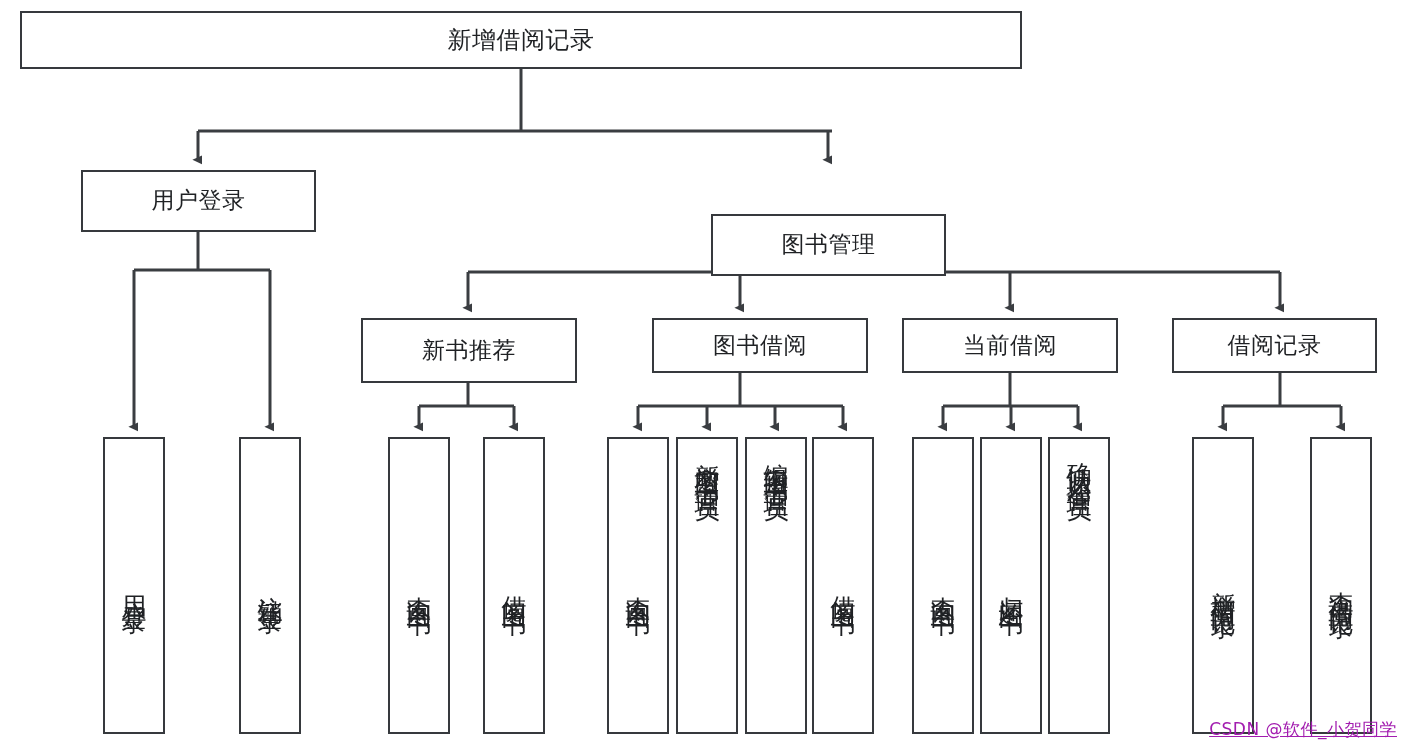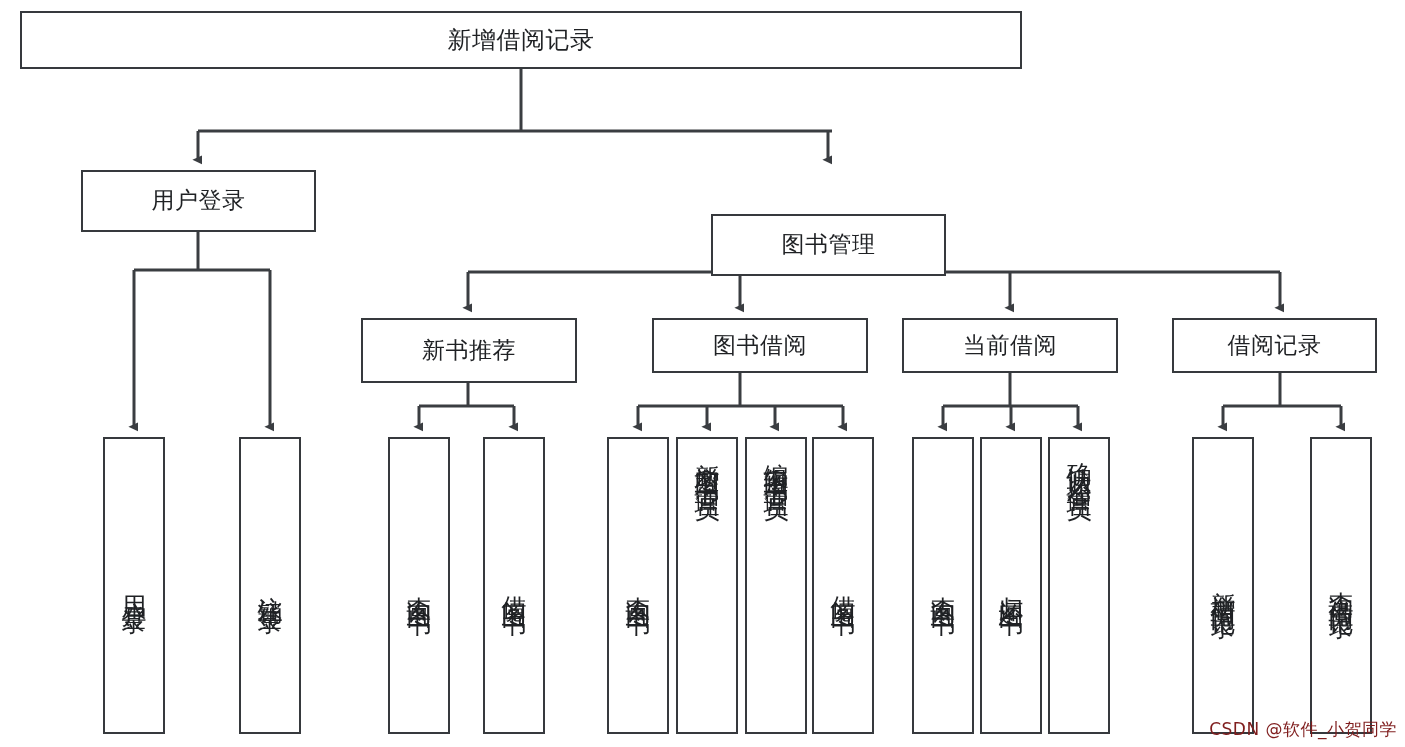--- a/index.html
+++ b/index.html
@@ -71,24 +71,25 @@
   }
   .node-v.mid-text {
     align-items: center;
     padding-top: 0;
   }
   #watermark {
     position: absolute;
     right: 8px;
     bottom: 6px;
     font-size: 17px;
-    color: #7f1d1d;
+    color: #a21caf;
     white-space: nowrap;
     z-index: 3;
     letter-spacing: 0.5px;
+    text-decoration: underline;
   }
 </style>
 </head>
 <body>
 
 <div id="diagram-root">
 
   <svg id="edge-layer" viewBox="0 0 1405 747" width="1405" height="747">
     <defs>
       <marker id="arrow" markerWidth="10" markerHeight="10" refX="5.2" refY="4" orient="auto" markerUnits="userSpaceOnUse">

